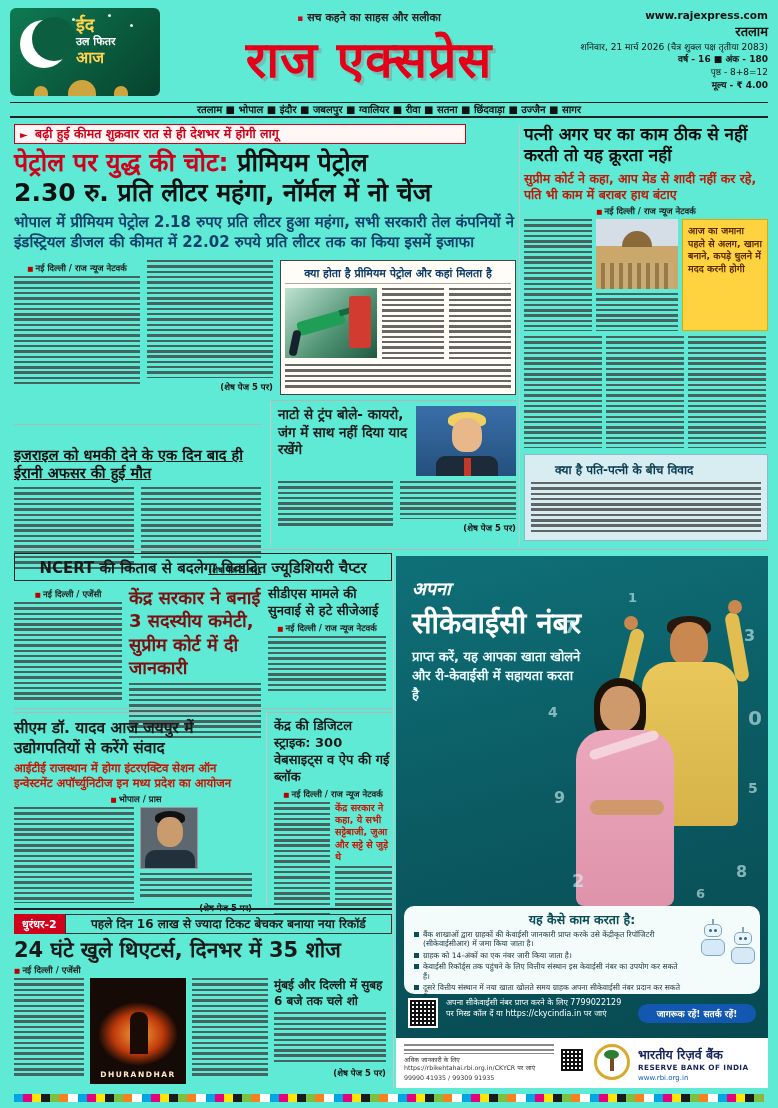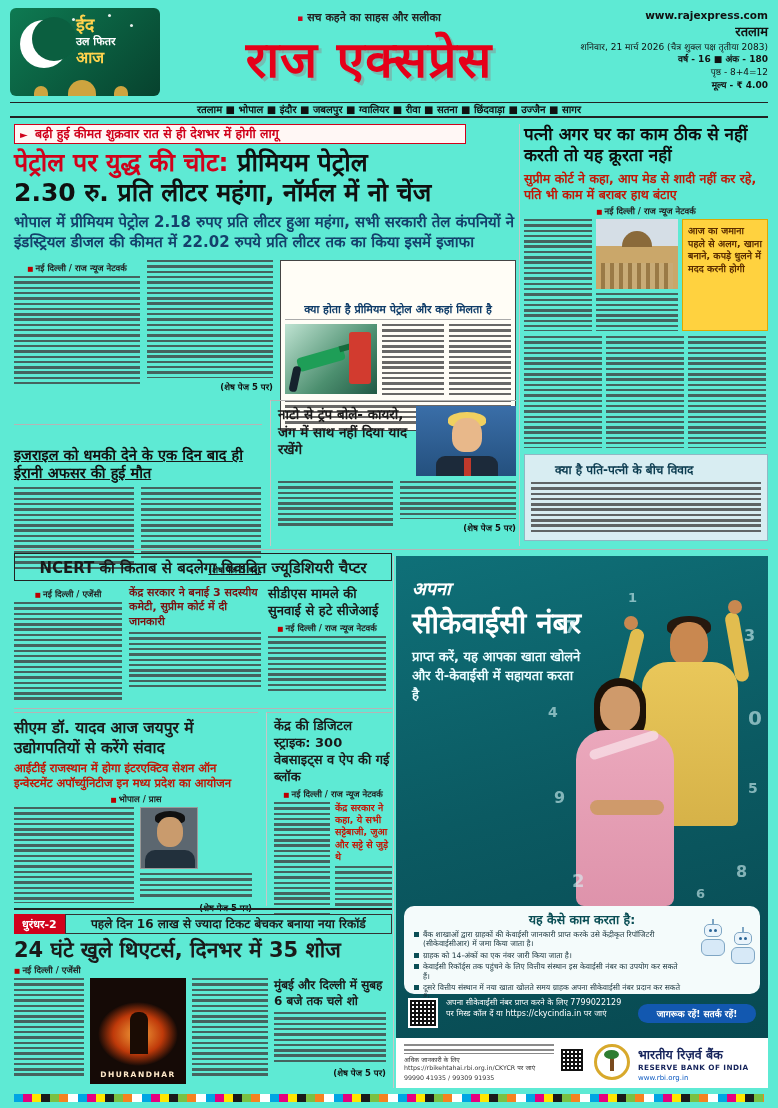--- a/index.html
+++ b/index.html
@@ -46,21 +46,21 @@
           font-weight:800;font-size:12.5px;line-height:18px;padding-left:5px;background:#fff7f5;white-space:nowrap;overflow:hidden;}
   .karr{font-size:10px;margin-right:3px;}
   .lead{position:absolute;top:148px;left:14px;width:502px;}
   .lead-h{font-size:25px;font-weight:800;line-height:1.2;color:#101010;}
   .red{color:#d0021b;}
   .lead-sub{margin-top:5px;font-size:15px;font-weight:700;color:#14406b;line-height:1.32;}
   .lead-body{display:flex;gap:7px;margin-top:7px;}
   .lcol{width:126px;flex:none;}
   .infobox{width:236px;flex:none;border:1.5px solid #444;padding:4px;background:#fffdf6;}
   .ib-title{font-size:11px;font-weight:800;color:#0f3c68;text-align:center;border-bottom:1px solid #aaa;
-            padding-bottom:3px;margin-bottom:4px;white-space:nowrap;overflow:hidden;margin-top:36px;}
+            padding-bottom:3px;margin-bottom:4px;white-space:nowrap;overflow:hidden;}
   .ib-row{display:flex;gap:5px;}
   .pump{width:92px;height:70px;flex:none;position:relative;background:linear-gradient(135deg,#bfe3d2,#4c8f6f 60%,#215944);overflow:hidden;}
   .pz{position:absolute;left:12px;top:28px;width:48px;height:14px;background:#1e9e57;border-radius:4px;transform:rotate(-16deg);}
   .ps{position:absolute;left:54px;top:20px;width:18px;height:6px;background:#156b3c;transform:rotate(-16deg);}
   .ph{position:absolute;left:6px;top:42px;width:8px;height:26px;background:#15222d;border-radius:4px;transform:rotate(12deg);}
   .pm{position:absolute;right:6px;top:8px;width:22px;height:52px;background:#d23b2f;border-radius:3px;}
   
   .iran{position:absolute;top:424px;left:14px;width:248px;height:146px;border-top:1px solid #b5b5b5;padding-top:21px;text-decoration:underline;}
   .h2{font-size:14.5px;font-weight:800;line-height:1.25;color:#111;}
   .brow{display:flex;gap:7px;margin-top:5px;}
@@ -83,21 +83,21 @@
   .sc-cols{position:absolute;left:5px;bottom:0;right:5px;height:26px;background:repeating-linear-gradient(90deg,#9a7a46 0 4px,#c8ab76 4px 9px);}
   .ybox{width:86px;flex:none;height:112px;background:#ffd23f;border:1px solid #e0a800;padding:5px;
         font-size:9.5px;font-weight:800;color:#5a2d00;line-height:1.35;}
   .wrow2{display:flex;gap:4px;margin-top:5px;}
   .tealbox{margin-top:6px;background:#d8edf2;border:1px solid #8fb8c4;padding:6px;}
   .teal-t{font-size:12px;font-weight:800;color:#0c3c50;margin-bottom:4px;margin-left:24px;}
   
   .ncert{position:absolute;top:553px;left:14px;width:378px;height:152px;}
   .ncert-h{border:1.5px solid #222;padding:3px 4px;font-size:15px;font-weight:800;text-align:center;white-space:nowrap;overflow:hidden;}
   .ncert-cols{display:flex;gap:7px;margin-top:5px;}
-  .nsub1{font-size:11px;font-weight:800;color:#7a1010;line-height:1.3;}
+  .nsub1{font-size:18px;font-weight:800;color:#7a1010;line-height:1.3;}
   .nsub2{font-size:13px;font-weight:800;line-height:1.3;}
   
   .cm{position:absolute;top:712px;left:14px;width:244px;height:194px;border-top:1px solid #b5b5b5;padding-top:5px;}
   .cm-h{font-size:15.5px;font-weight:800;line-height:1.3;}
   .cm-sub{margin-top:3px;font-size:11.5px;font-weight:700;color:#c21807;line-height:1.3;}
   .cm-body{display:flex;gap:6px;margin-top:3px;}
   .cmp{width:58px;height:62px;position:relative;background:#5c6770;overflow:hidden;border:1px solid #999;}
   .cmp .face{position:absolute;left:16px;top:9px;width:26px;height:30px;background:#c99b6d;border-radius:45%;}
   .cmp .hairc{position:absolute;left:14px;top:3px;width:30px;height:13px;background:#111;border-radius:50% 50% 30% 30%;}
   .cmp .sh{position:absolute;left:4px;bottom:-6px;width:50px;height:24px;background:#22303c;border-radius:10px 10px 0 0;}
@@ -201,21 +201,21 @@
         <span class="tagmark">▪</span>
         <span>सच कहने का साहस और सलीका</span>
       </div>
       <div class="ptitle">राज एक्सप्रेस</div>
     </div>
     <div class="mright">
       <div class="mr-web">www.rajexpress.com</div>
       <div class="mr-ed">रतलाम</div>
       <div class="mr-it">शनिवार, 21 मार्च 2026 (चैत्र शुक्ल पक्ष तृतीया 2083)</div>
       <div class="mr-it mr-b">वर्ष - 16 ■ अंक - 180</div>
-      <div class="mr-it">पृष्ठ - 8+4=12</div>
+      <div class="mr-it">पृष्ठ - 8+8=12</div>
       <div class="mr-it mr-b">मूल्य - ₹ 4.00</div>
     </div>
   </div>
   <div class="cities">रतलाम ■ भोपाल ■ इंदौर ■ जबलपुर ■ ग्वालियर ■ रीवा ■ सतना ■ छिंदवाड़ा ■ उज्जैन ■ सागर</div>
 
   <div class="vl" style="left:519px;top:124px;height:422px"></div>
   <div class="vl" style="left:393px;top:556px;height:532px"></div>
   <div class="hl" style="left:14px;top:549px;width:754px"></div>
   <div class="hl" style="left:14px;top:708px;width:378px"></div>
 

